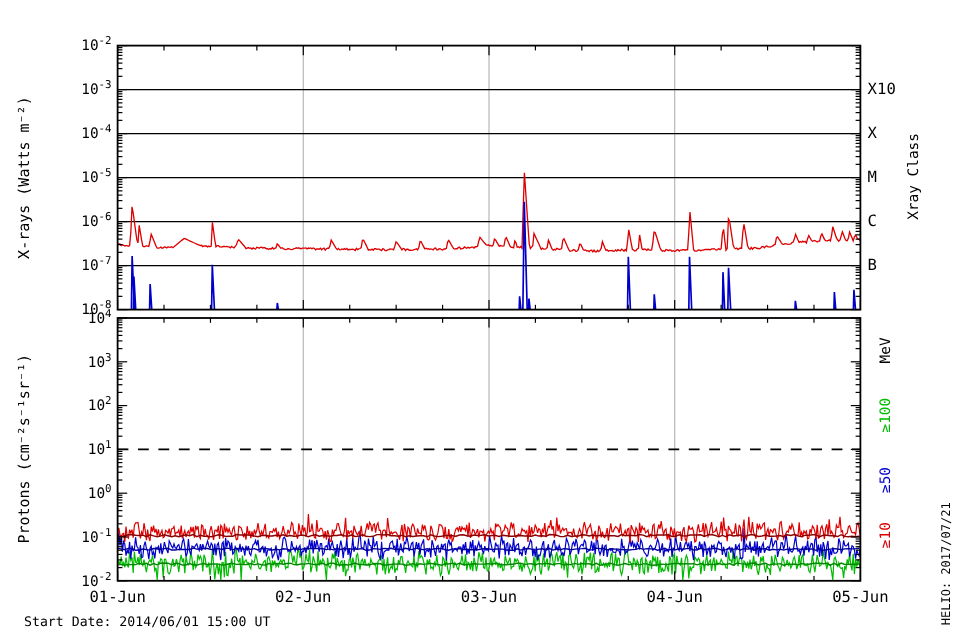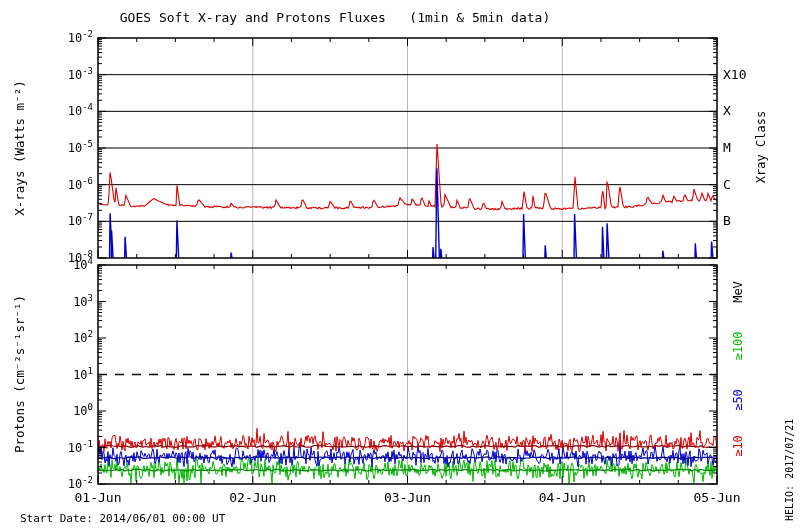--- a/index.html
+++ b/index.html
@@ -18,21 +18,20 @@
     position:absolute;left:784px;top:521px;font-size:10px;white-space:pre;
     transform:rotate(-90deg);transform-origin:left top;width:200px;
   }
   svg{position:absolute;left:0;top:0;}
   text{font-family:"DejaVu Sans Mono","DejaVu Sans",monospace;}
 </style>
 </head>
 <body>
 
 <div class="figure">
-  <div class="title">GOES Soft X-ray and Protons Fluxes   (1min &amp; 5min data)</div>
   <svg id="plot-svg" width="800" height="530" viewBox="0 0 800 530">
       <defs>
         <clipPath id="cp1">
           <rect x="98" y="38" width="619" height="220"></rect>
         </clipPath>
         <clipPath id="cp2">
           <rect x="98" y="265" width="619" height="219"></rect>
         </clipPath>
       </defs>
       <g stroke="#b8b8b8" stroke-width="1">
@@ -395,15 +394,15 @@
       <text x="723" y="188.66666666666666" font-size="13" fill="#000">C</text>
       <text x="723" y="225.33333333333331" font-size="13" fill="#000">B</text>
       <text transform="translate(24 148) rotate(-90)" text-anchor="middle" font-size="12.5" fill="#000">X-rays (Watts m⁻²)</text>
       <text transform="translate(24 374) rotate(-90)" text-anchor="middle" font-size="12.5" fill="#000">Protons (cm⁻²s⁻¹sr⁻¹)</text>
       <text transform="translate(765 147) rotate(-90)" text-anchor="middle" font-size="12" fill="#000">Xray Class</text>
       <text transform="translate(742 292) rotate(-90)" text-anchor="middle" font-size="12" fill="#000">MeV</text>
       <text transform="translate(742 346) rotate(-90)" text-anchor="middle" font-size="12" fill="#00bb00">≥100</text>
       <text transform="translate(742 400) rotate(-90)" text-anchor="middle" font-size="12" fill="#0000cc">≥50</text>
       <text transform="translate(742 446) rotate(-90)" text-anchor="middle" font-size="12" fill="#dd0000">≥10</text>
     </svg>
-  <div class="start-date">Start Date: 2014/06/01 00:00 UT</div>
+  <div class="start-date">Start Date: 2014/06/01 15:00 UT</div>
   <div class="watermark">HELIO: 2017/07/21</div>
 </div>
 
 </body></html>

